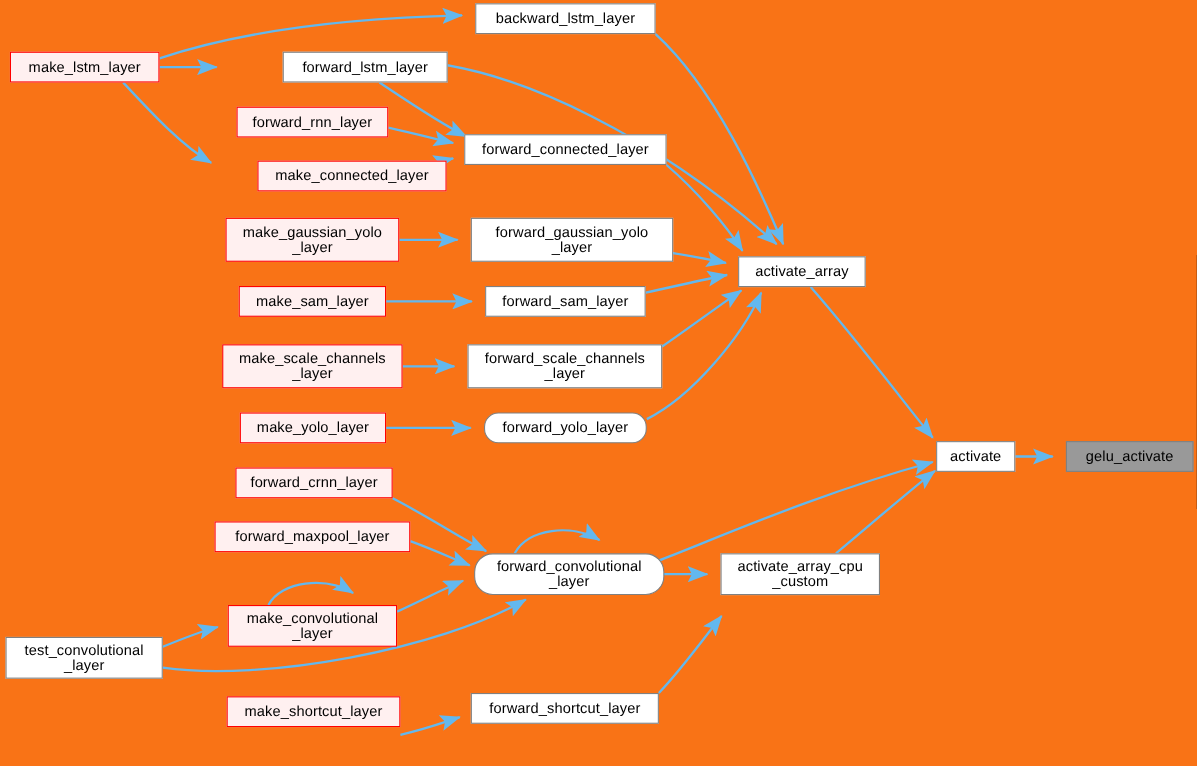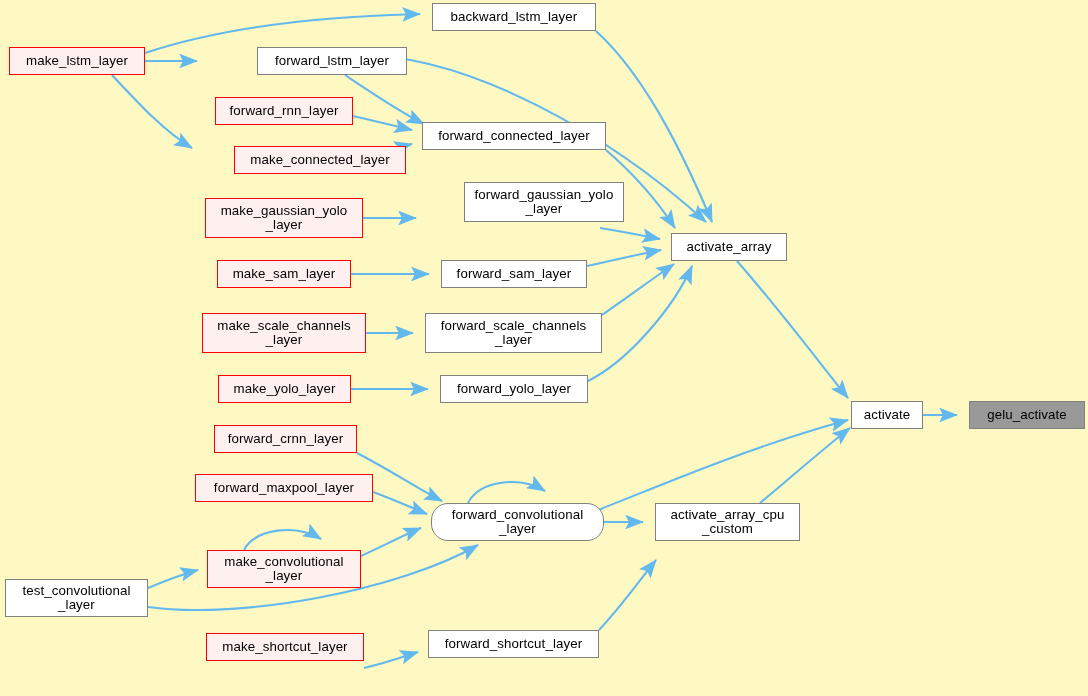--- a/index.html
+++ b/index.html
@@ -1,17 +1,17 @@
 <!DOCTYPE html>
 <html><head>
 <meta charset="utf-8">
 <style>
   html,body{margin:0;padding:0;background:#000;}
   body{width:1088px;height:696px;overflow:hidden;font-family:"Liberation Sans",sans-serif;}
-  #canvas{position:relative;width:1088px;height:696px;background:#fef9c3;}
+  #canvas{position:relative;width:1088px;height:696px;background:#f97316;}
   svg#edges{position:absolute;left:0;top:0;width:1088px;height:696px;}
   .node{position:absolute;box-sizing:border-box;display:flex;align-items:center;justify-content:center;
         text-align:center;line-height:1.08;font-size:13.3px;color:#000;letter-spacing:0.1px;}
   .node.plain{background:#ffffff;border:1px solid #808080;}
   .node.highlight{background:#fff0f0;border:1.6px solid #ff0000;}
   .node.current{background:#999999;border:1px solid #808080;}
   .node span{display:block;padding:0 5px;white-space:pre-line;}
 </style>
 </head>
 <body>
@@ -73,21 +73,21 @@
       <div class="node plain" style="left: 422px; top: 122px; width: 184px; height: 28px;">
         <span>forward_connected_layer</span>
       </div>
       <div class="node highlight" style="left: 198px; top: 146px; width: 172px; height: 28px; margin-left: 36px;">
         <span>make_connected_layer</span>
       </div>
       <div class="node highlight" style="left: 205px; top: 198px; width: 158px; height: 40px;">
         <span>make_gaussian_yolo
 _layer</span>
       </div>
-      <div class="node plain" style="left: 428px; top: 182px; width: 160px; height: 40px; margin-left: 36px;">
+      <div class="node plain" style="left: 428px; top: 198px; width: 184px; height: 40px;">
         <span>forward_gaussian_yolo
 _layer</span>
       </div>
       <div class="node plain" style="left: 671px; top: 233px; width: 116px; height: 28px;">
         <span>activate_array</span>
       </div>
       <div class="node highlight" style="left: 217px; top: 260px; width: 134px; height: 28px;">
         <span>make_sam_layer</span>
       </div>
       <div class="node plain" style="left: 441px; top: 260px; width: 146px; height: 28px;">
@@ -97,21 +97,21 @@
         <span>make_scale_channels
 _layer</span>
       </div>
       <div class="node plain" style="left: 425px; top: 313px; width: 177px; height: 40px;">
         <span>forward_scale_channels
 _layer</span>
       </div>
       <div class="node highlight" style="left: 218px; top: 375px; width: 133px; height: 28px;">
         <span>make_yolo_layer</span>
       </div>
-      <div class="node plain" style="left: 440px; top: 375px; width: 148px; height: 28px;">
+      <div class="node plain" style="left: 440px; top: 375px; width: 148px; height: 28px; border-radius: 13px;">
         <span>forward_yolo_layer</span>
       </div>
       <div class="node plain" style="left: 851px; top: 401px; width: 72px; height: 28px;">
         <span>activate</span>
       </div>
       <div class="node current" style="left: 969px; top: 401px; width: 116px; height: 28px;">
         <span>gelu_activate</span>
       </div>
       <div class="node highlight" style="left: 214px; top: 425px; width: 143px; height: 28px;">
         <span>forward_crnn_layer</span>

